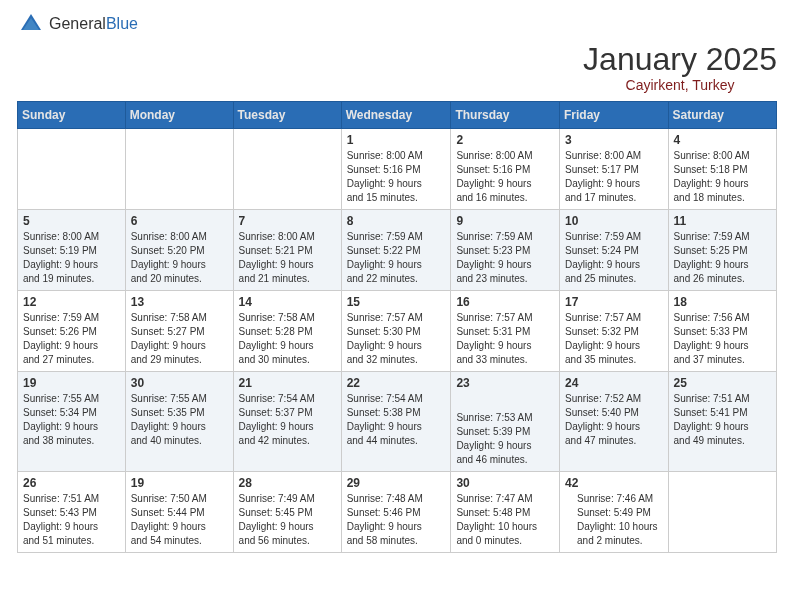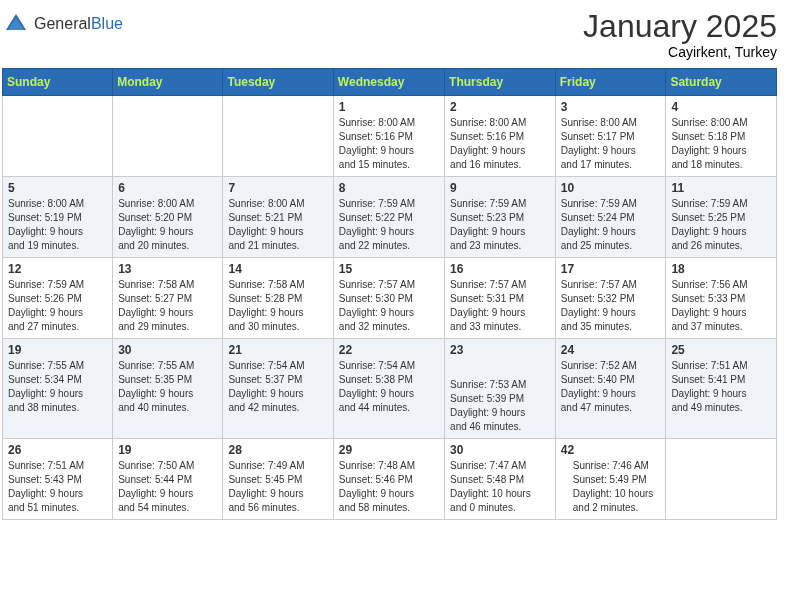--- a/index.html
+++ b/index.html
@@ -7,61 +7,62 @@
       font-family: Arial, sans-serif;
       background: #fff;
       width: 792px;
       min-height: 612px;
       padding: 0;
     }
     .page {
       width: 792px;
       min-height: 612px;
       background: #fff;
-      padding: 10px 15px 15px 2px;
+      padding: 10px 15px 15px 17px;
     }
     .header {
       display: flex;
       justify-content: space-between;
       align-items: flex-start;
       margin-bottom: 8px;
     }
     .logo {
       display: flex;
       align-items: center;
       gap: 4px;
     }
     .logo-general { color: #333; }
     .logo-blue { color: #2a6db5; }
     .logo-icon {
       width: 28px;
       height: 28px;
     }
     .title-block {
-      text-align: right;
+      text-align: center;
+      margin-top: 33px;
     }
     .month-title {
       font-size: 32px;
       color: #333;
       font-weight: normal;
       line-height: 1;
     }
     .location {
       font-size: 14px;
-      color: #000000;
+      color: #7f1d1d;
       margin-top: 2px;
     }
     .calendar-table {
       width: 100%;
       border-collapse: collapse;
       border: 1px solid #ccc;
     }
     .calendar-table th {
       background: #2a6db5;
-      color: #bef264;
+      color: #e5e5e5;
       font-size: 12px;
       font-weight: bold;
       padding: 6px 4px;
       text-align: left;
       border: 1px solid #1e5a9a;
     }
     .calendar-table td {
       vertical-align: top;
       border: 1px solid #ccc;
       padding: 4px 5px;

